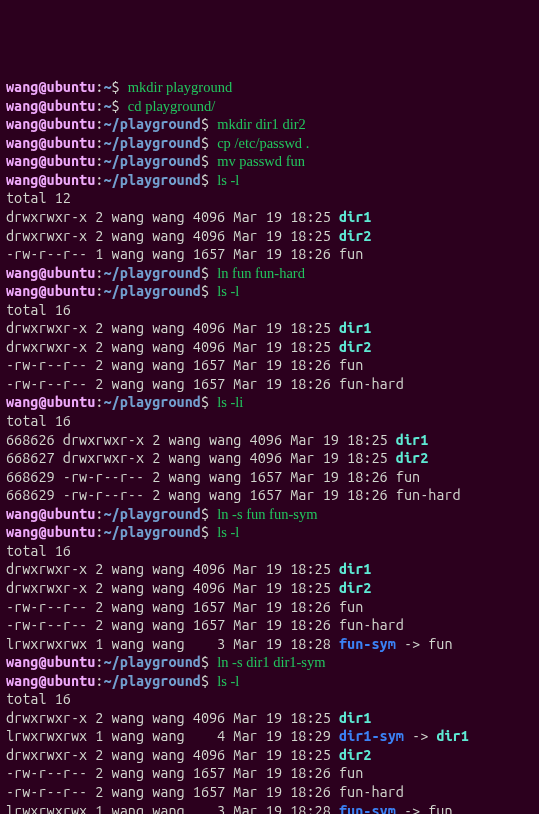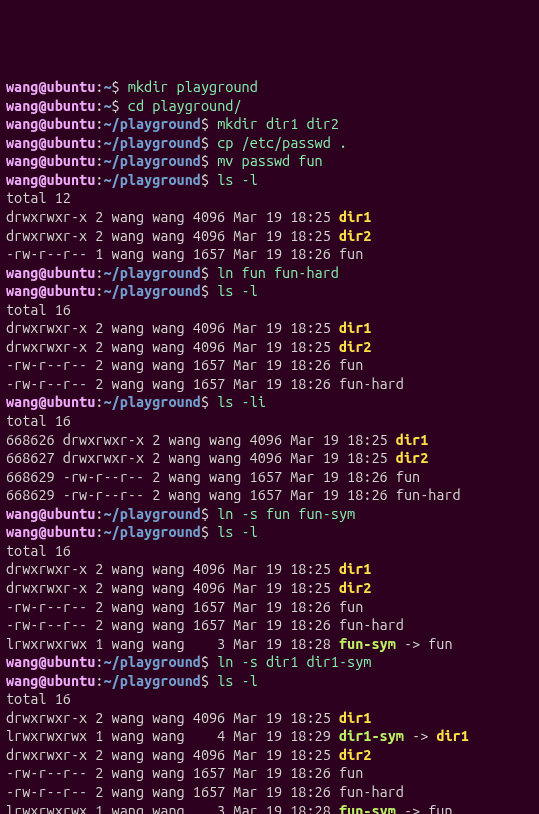--- a/index.html
+++ b/index.html
@@ -10,23 +10,23 @@
     font-size: 14.5px;
     line-height: 1.28;
     padding: 4px 6px;
     width: 539px;
     white-space: pre;
   }
   .user { color: #f0abfc; font-weight: bold; }
   .colon { color: #d3d7cf; }
   .path { color: #729fcf; font-weight: bold; }
   .dollar { color: #d3d7cf; }
-  .cmd { color: #86efac; }
-  .dir { color: #fde047; font-weight: bold; }
-  .sym { color: #bef264; font-weight: bold; }
+  .cmd { color: #22c55e; font-family: Liberation Serif, serif; }
+  .dir { color: #5eead4; font-weight: bold; }
+  .sym { color: #3b82f6; font-weight: bold; }
   .line { display: block; }
 </style>
 </head>
 <body>
 
 
 
 <div id="term"><span class="line"><span class="user">wang@ubuntu</span><span class="colon">:</span><span class="path">~</span><span class="dollar">$ </span><span class="cmd">mkdir playground</span></span><span class="line"><span class="user">wang@ubuntu</span><span class="colon">:</span><span class="path">~</span><span class="dollar">$ </span><span class="cmd">cd playground/</span></span><span class="line"><span class="user">wang@ubuntu</span><span class="colon">:</span><span class="path">~/playground</span><span class="dollar">$ </span><span class="cmd">mkdir dir1 dir2</span></span><span class="line"><span class="user">wang@ubuntu</span><span class="colon">:</span><span class="path">~/playground</span><span class="dollar">$ </span><span class="cmd">cp /etc/passwd .</span></span><span class="line"><span class="user">wang@ubuntu</span><span class="colon">:</span><span class="path">~/playground</span><span class="dollar">$ </span><span class="cmd">mv passwd fun</span></span><span class="line"><span class="user">wang@ubuntu</span><span class="colon">:</span><span class="path">~/playground</span><span class="dollar">$ </span><span class="cmd">ls -l</span></span><span class="line"><span>total 12</span></span><span class="line">drwxrwxr-x 2 wang wang 4096 Mar 19 18:25 <span class="dir">dir1</span></span><span class="line">drwxrwxr-x 2 wang wang 4096 Mar 19 18:25 <span class="dir">dir2</span></span><span class="line">-rw-r--r-- 1 wang wang 1657 Mar 19 18:26 <span>fun</span></span><span class="line"><span class="user">wang@ubuntu</span><span class="colon">:</span><span class="path">~/playground</span><span class="dollar">$ </span><span class="cmd">ln fun fun-hard</span></span><span class="line"><span class="user">wang@ubuntu</span><span class="colon">:</span><span class="path">~/playground</span><span class="dollar">$ </span><span class="cmd">ls -l</span></span><span class="line"><span>total 16</span></span><span class="line">drwxrwxr-x 2 wang wang 4096 Mar 19 18:25 <span class="dir">dir1</span></span><span class="line">drwxrwxr-x 2 wang wang 4096 Mar 19 18:25 <span class="dir">dir2</span></span><span class="line">-rw-r--r-- 2 wang wang 1657 Mar 19 18:26 <span>fun</span></span><span class="line">-rw-r--r-- 2 wang wang 1657 Mar 19 18:26 <span>fun-hard</span></span><span class="line"><span class="user">wang@ubuntu</span><span class="colon">:</span><span class="path">~/playground</span><span class="dollar">$ </span><span class="cmd">ls -li</span></span><span class="line"><span>total 16</span></span><span class="line">668626 drwxrwxr-x 2 wang wang 4096 Mar 19 18:25 <span class="dir">dir1</span></span><span class="line">668627 drwxrwxr-x 2 wang wang 4096 Mar 19 18:25 <span class="dir">dir2</span></span><span class="line">668629 -rw-r--r-- 2 wang wang 1657 Mar 19 18:26 <span>fun</span></span><span class="line">668629 -rw-r--r-- 2 wang wang 1657 Mar 19 18:26 <span>fun-hard</span></span><span class="line"><span class="user">wang@ubuntu</span><span class="colon">:</span><span class="path">~/playground</span><span class="dollar">$ </span><span class="cmd">ln -s fun fun-sym</span></span><span class="line"><span class="user">wang@ubuntu</span><span class="colon">:</span><span class="path">~/playground</span><span class="dollar">$ </span><span class="cmd">ls -l</span></span><span class="line"><span>total 16</span></span><span class="line">drwxrwxr-x 2 wang wang 4096 Mar 19 18:25 <span class="dir">dir1</span></span><span class="line">drwxrwxr-x 2 wang wang 4096 Mar 19 18:25 <span class="dir">dir2</span></span><span class="line">-rw-r--r-- 2 wang wang 1657 Mar 19 18:26 <span>fun</span></span><span class="line">-rw-r--r-- 2 wang wang 1657 Mar 19 18:26 <span>fun-hard</span></span><span class="line">lrwxrwxrwx 1 wang wang    3 Mar 19 18:28 <span class="sym">fun-sym</span><span> -&gt; </span><span>fun</span></span><span class="line"><span class="user">wang@ubuntu</span><span class="colon">:</span><span class="path">~/playground</span><span class="dollar">$ </span><span class="cmd">ln -s dir1 dir1-sym</span></span><span class="line"><span class="user">wang@ubuntu</span><span class="colon">:</span><span class="path">~/playground</span><span class="dollar">$ </span><span class="cmd">ls -l</span></span><span class="line"><span>total 16</span></span><span class="line">drwxrwxr-x 2 wang wang 4096 Mar 19 18:25 <span class="dir">dir1</span></span><span class="line">lrwxrwxrwx 1 wang wang    4 Mar 19 18:29 <span class="sym">dir1-sym</span><span> -&gt; </span><span class="dir">dir1</span></span><span class="line">drwxrwxr-x 2 wang wang 4096 Mar 19 18:25 <span class="dir">dir2</span></span><span class="line">-rw-r--r-- 2 wang wang 1657 Mar 19 18:26 <span>fun</span></span><span class="line">-rw-r--r-- 2 wang wang 1657 Mar 19 18:26 <span>fun-hard</span></span><span class="line">lrwxrwxrwx 1 wang wang    3 Mar 19 18:28 <span class="sym">fun-sym</span><span> -&gt; </span><span>fun</span></span></div>
 
 

